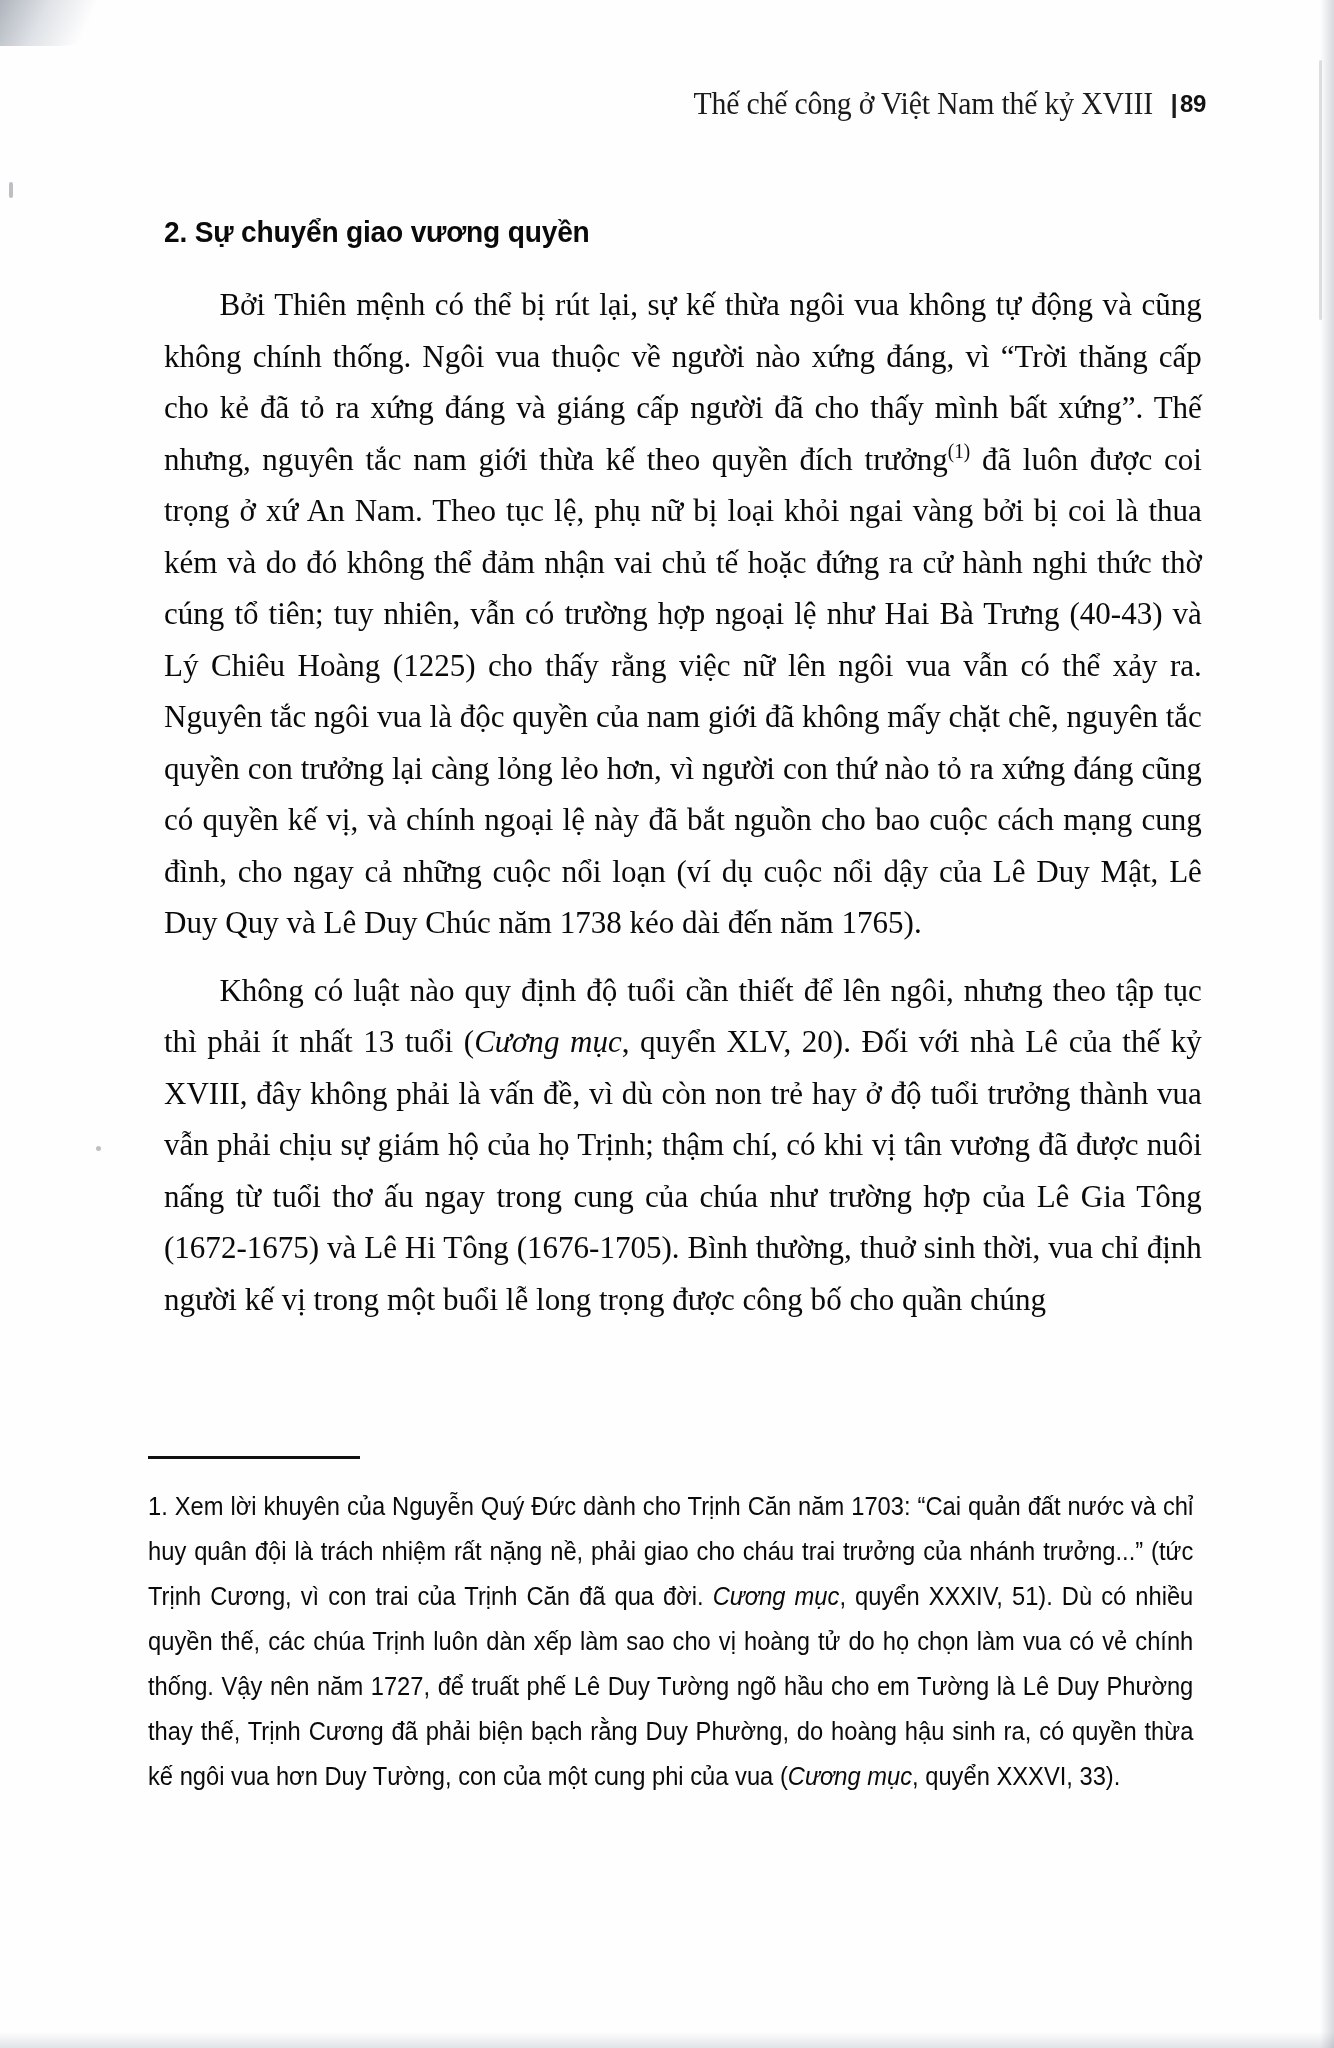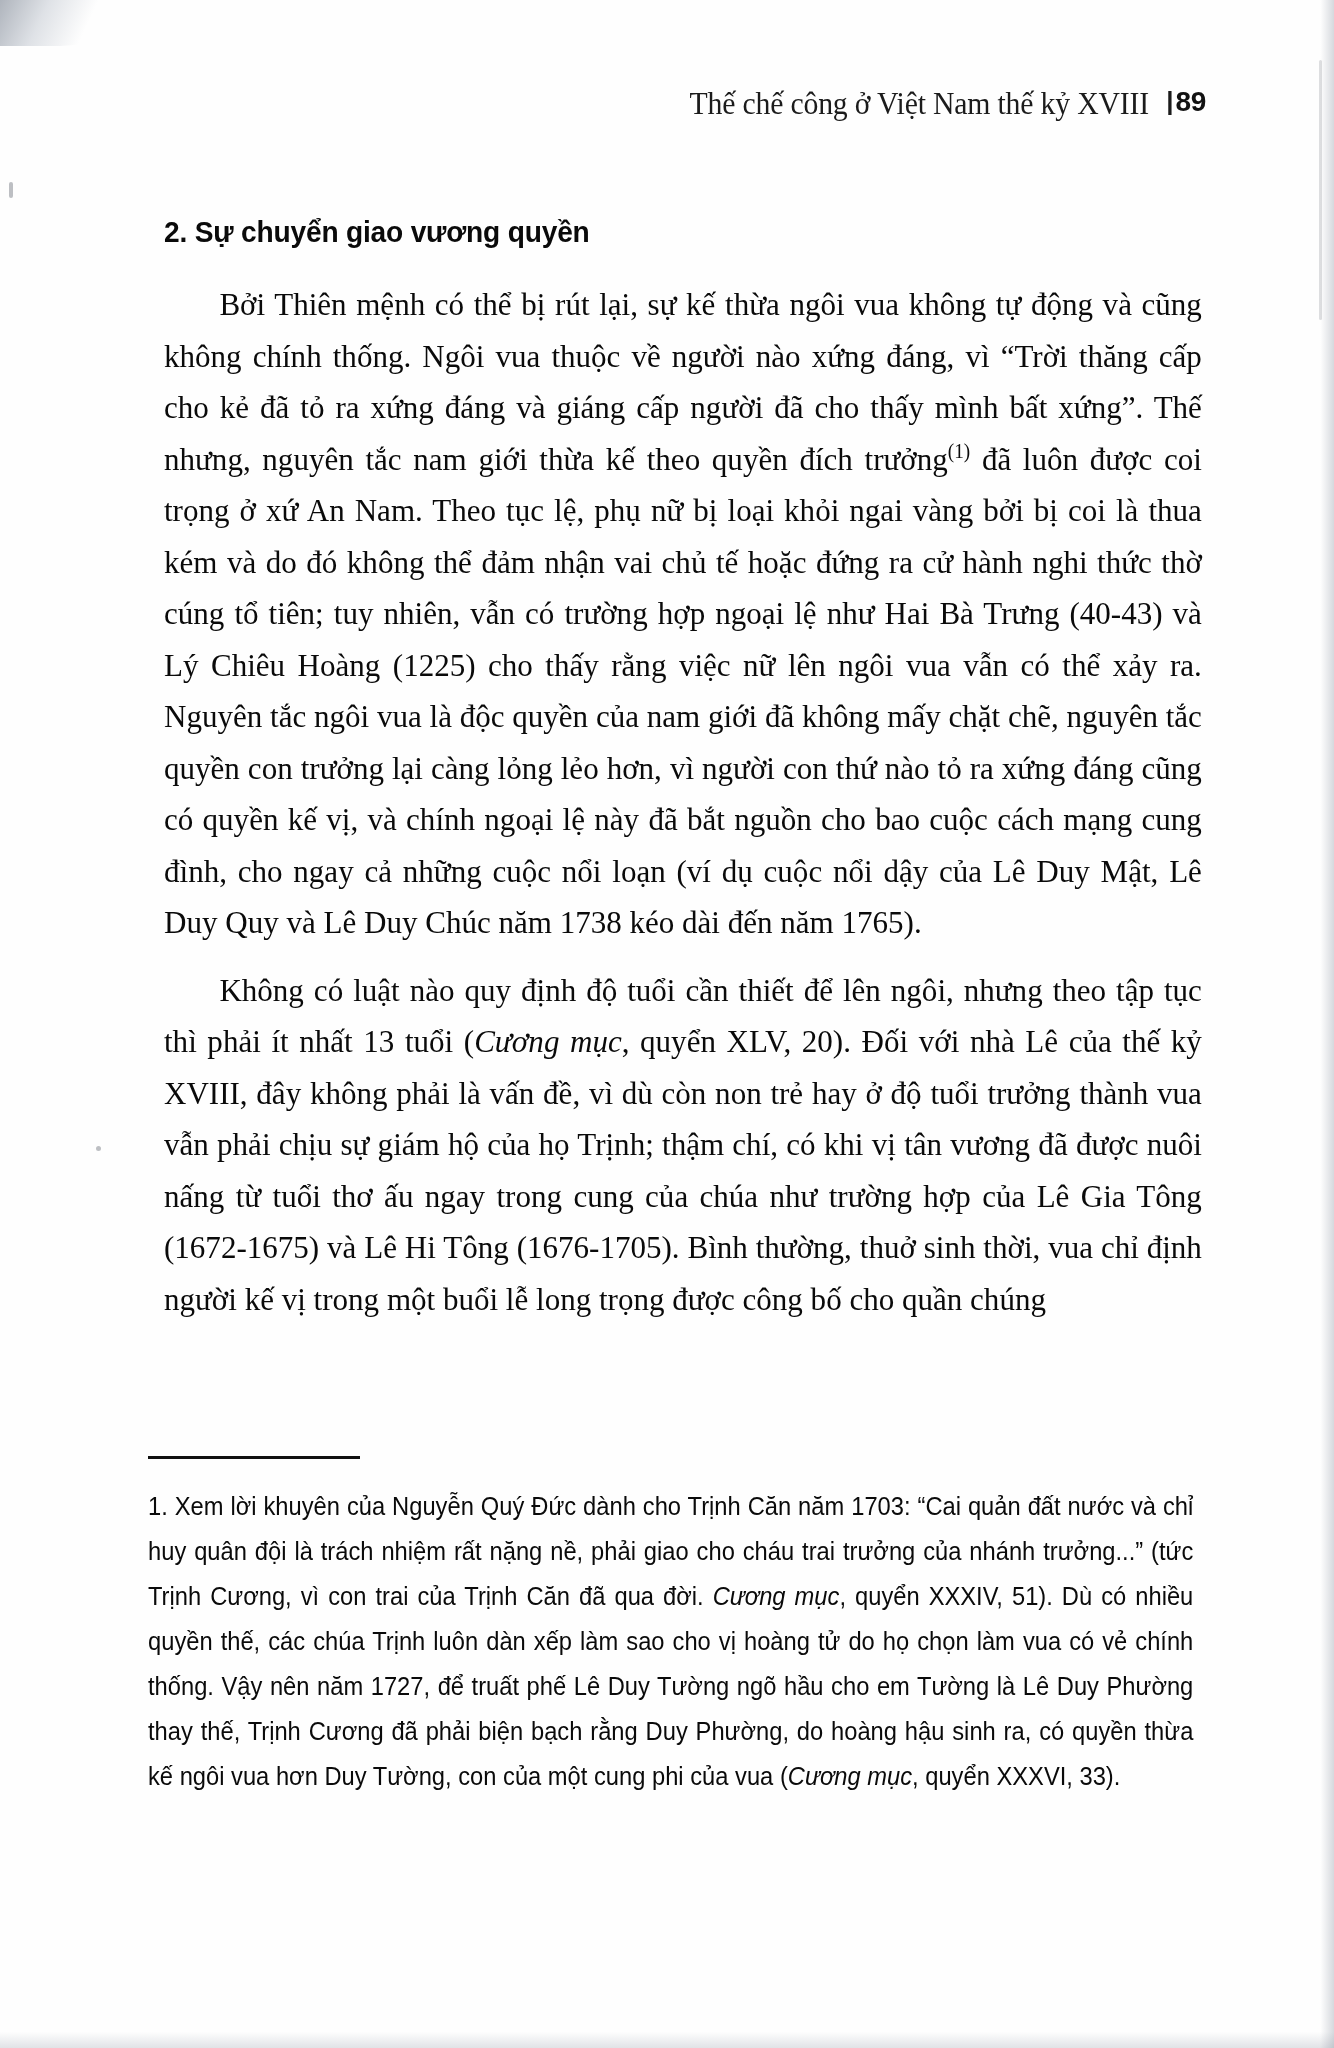--- a/index.html
+++ b/index.html
@@ -52,41 +52,41 @@
   .scan-speck.s1 { left: 9px;  top: 182px; width: 4px;  height: 16px; border-radius: 2px; }
   .scan-speck.s2 { left: 96px; top: 1146px; width: 5px; height: 5px; }
   .scan-speck.s3 { left: 1319px; top: 60px; width: 3px; height: 260px; border-radius: 2px; opacity:.5;}
 
   
   .running-header {
     position: absolute;
     top: 86px;
     right: 128px;
     display: flex;
-    align-items: flex-start;
+    align-items: center;
     white-space: nowrap;
   }
   .running-header .rh-title {
     font-family: "Liberation Serif", "DejaVu Serif", serif;
     font-size: 31px;
     letter-spacing: -0.2px;
     color: #1b1b1b;
     transform: scaleX(0.96);
     transform-origin: right baseline;
   }
   .running-header .rh-sep {
     font-family: "Liberation Sans", sans-serif;
     font-size: 26px;
     font-weight: 700;
     margin: 0 2px 0 8px;
     color: #1b1b1b;
   }
   .running-header .rh-pageno {
     font-family: "Liberation Sans", sans-serif;
-    font-size: 28px;
+    font-size: 24px;
     font-weight: 700;
     color: #121212;
     letter-spacing: -0.3px;
   }
 
   
   .content {
     position: absolute;
     left: 164px;
     top: 216px;

